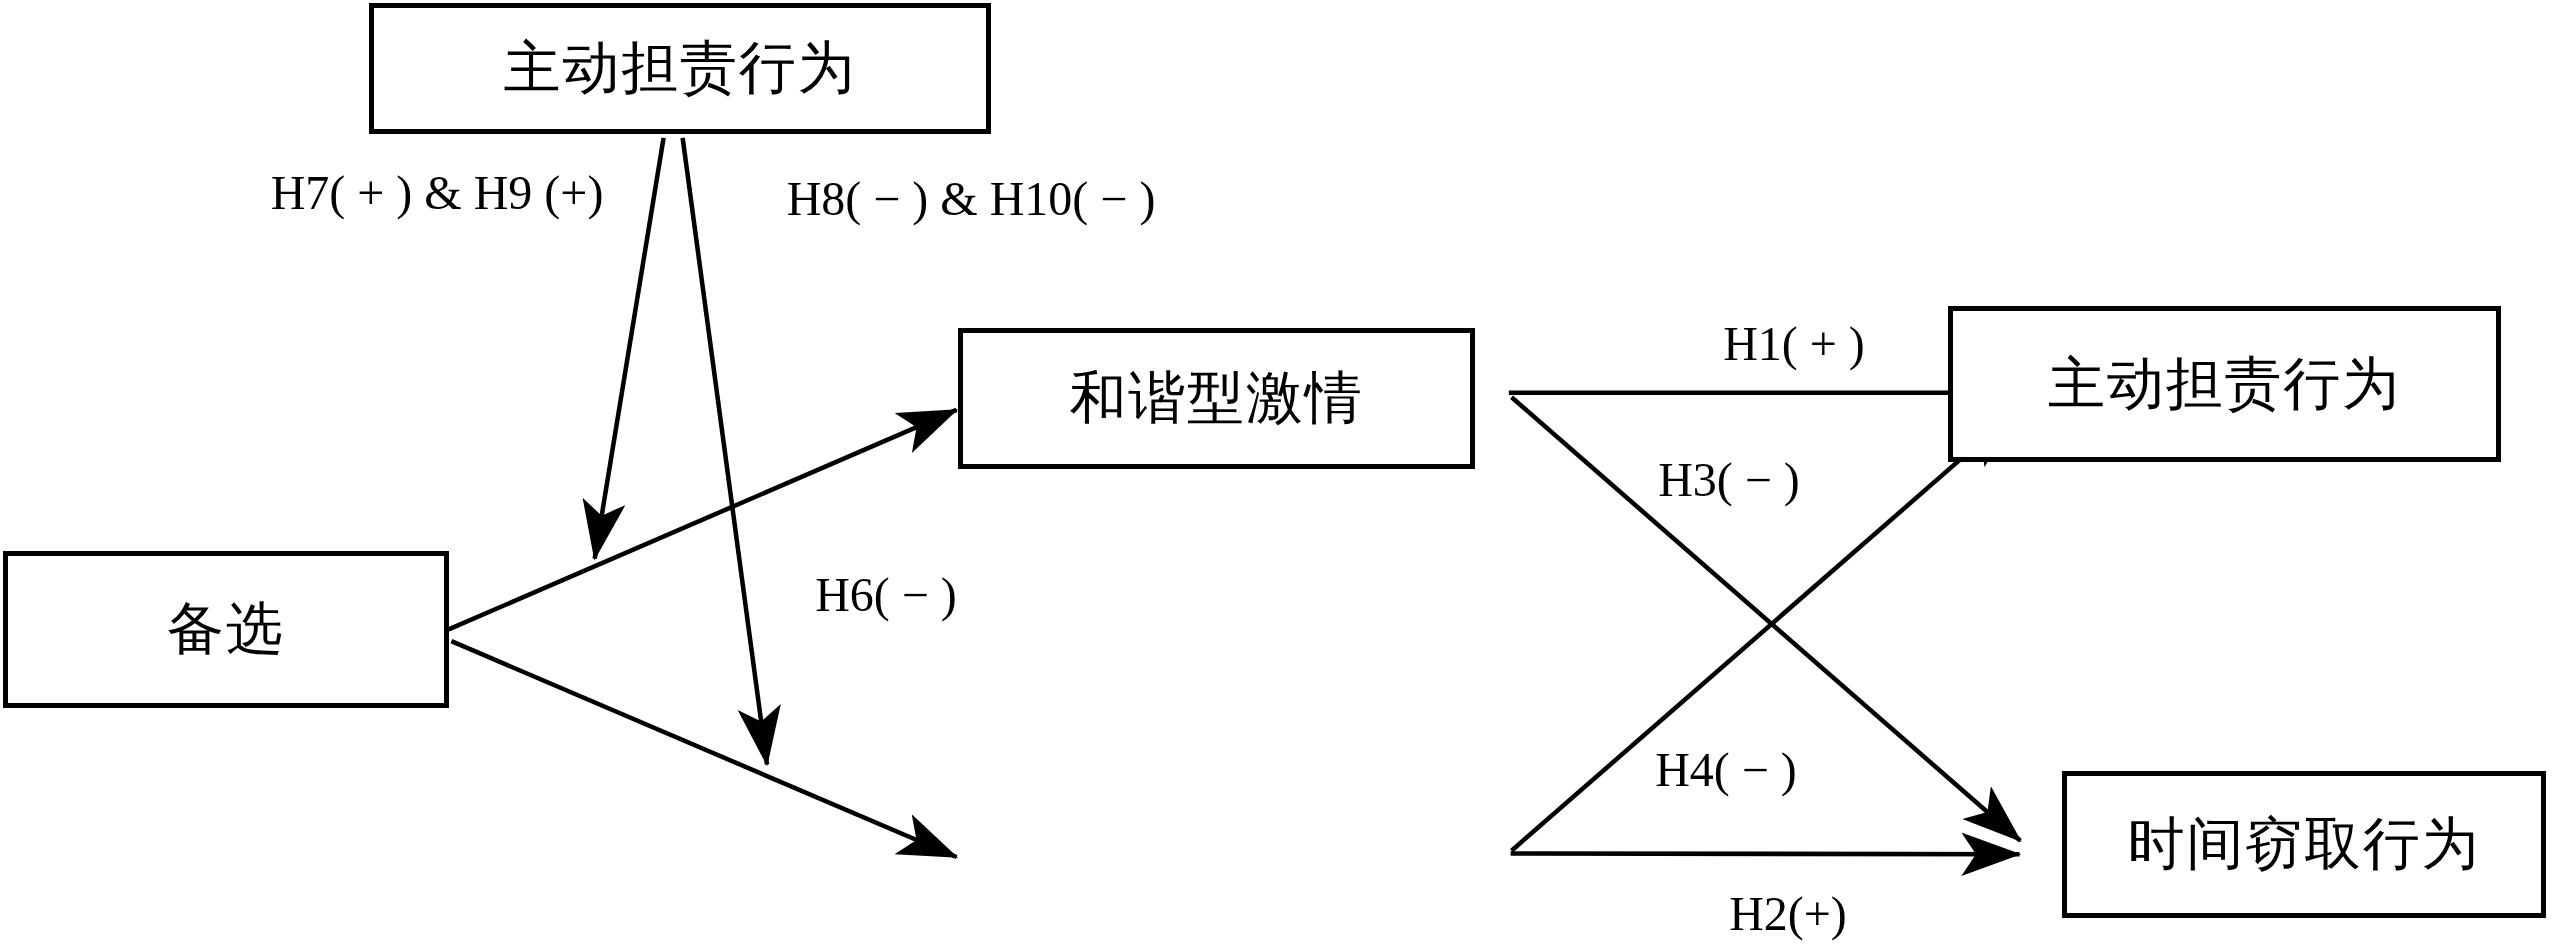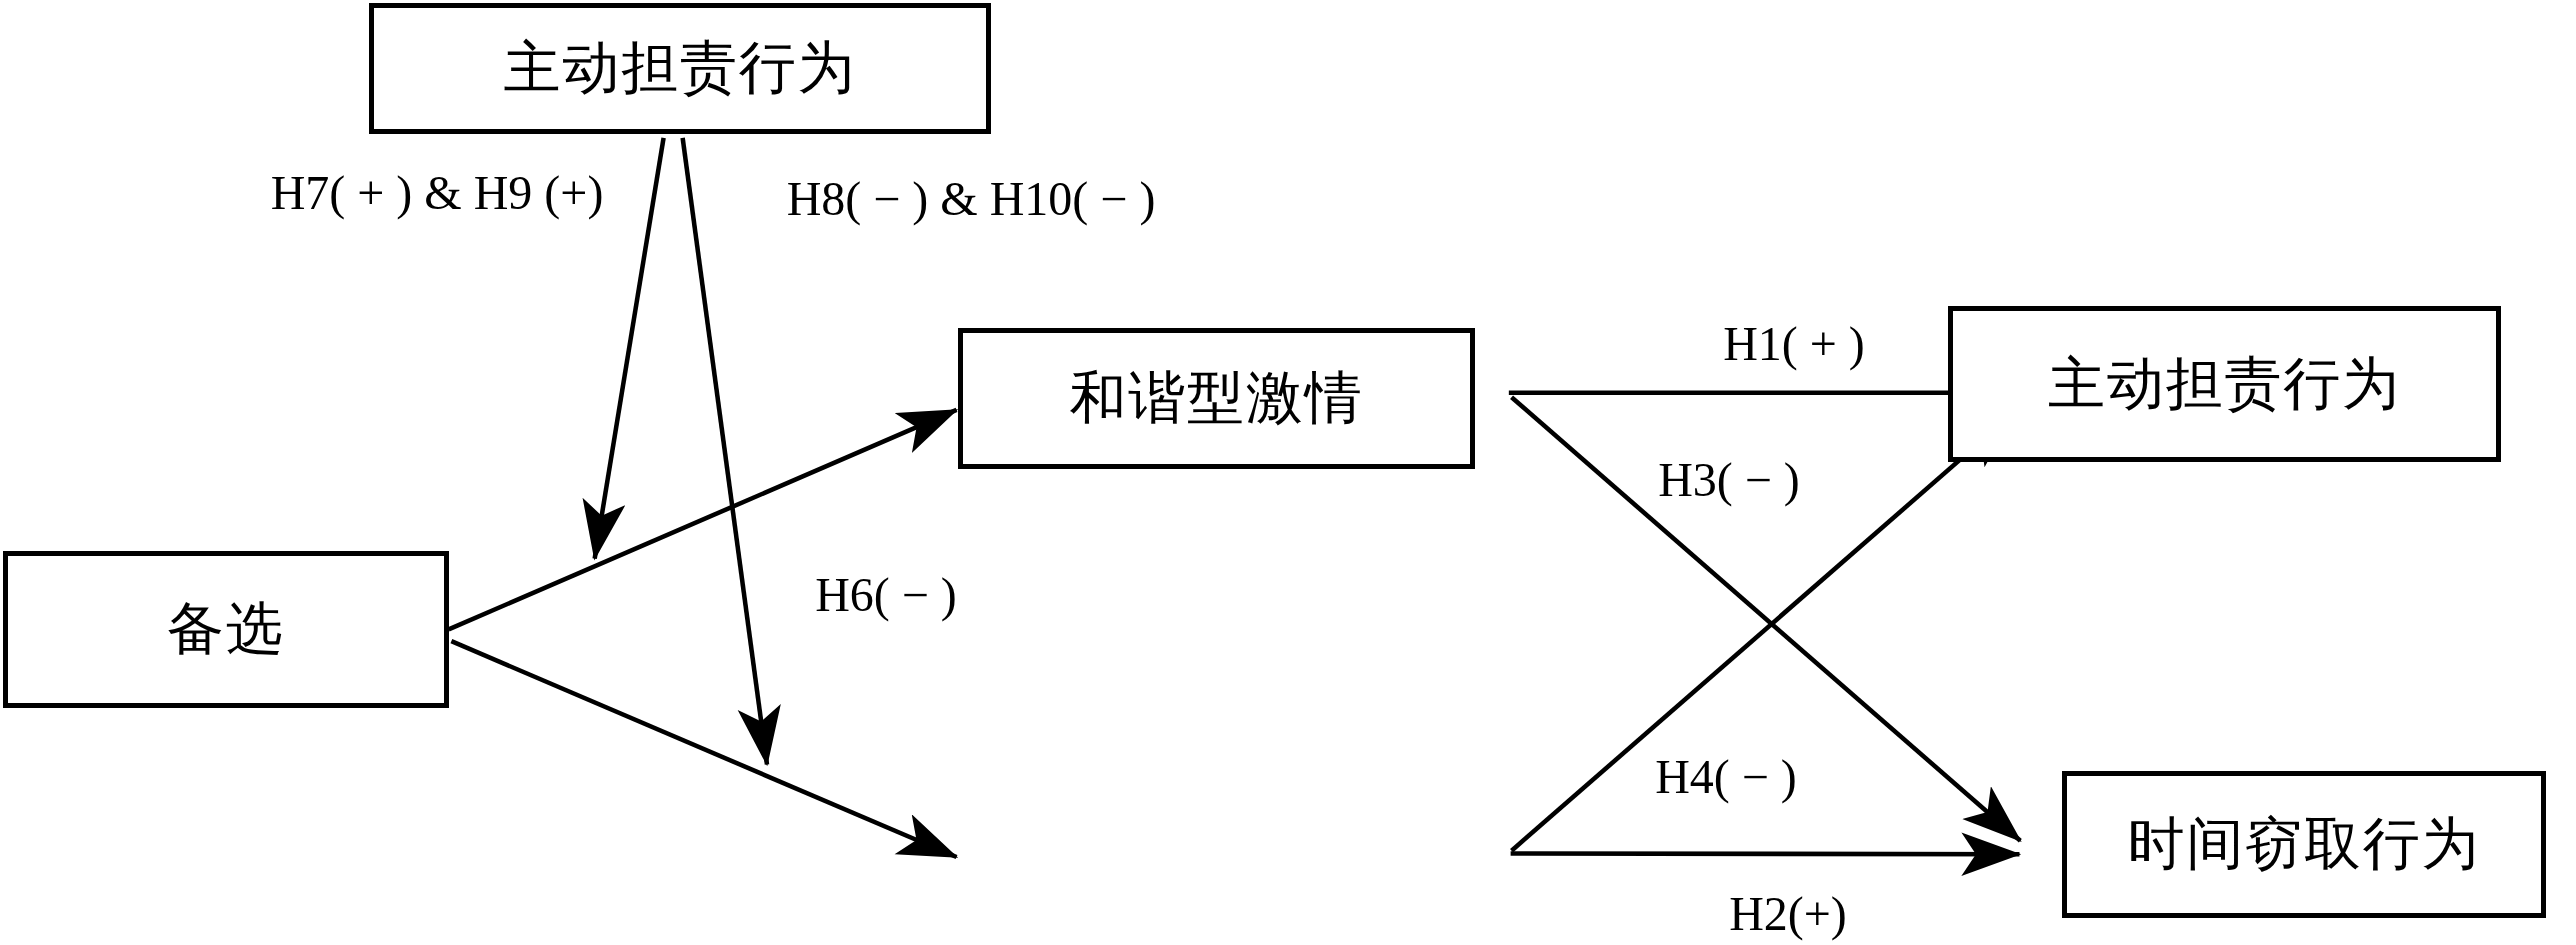--- a/index.html
+++ b/index.html
@@ -78,17 +78,17 @@
   </div>
   <div class="node" style="left: 2022px; top: 771px; width: 484px; height: 147px; margin-left: 40px;">
     <span>时间窃取行为</span>
   </div>
 
   <div class="edge-label" style="left: 437px; top: 192px;">H7( + ) &amp; H9 (+)</div>
   <div class="edge-label" style="left: 971px; top: 198px;">H8( − ) &amp; H10( − )</div>
   <div class="edge-label" style="left: 886px; top: 594px;">H6( − )</div>
   <div class="edge-label" style="left: 1794px; top: 343px;">H1( + )</div>
   <div class="edge-label" style="left: 1729px; top: 479px;">H3( − )</div>
-  <div class="edge-label" style="left: 1726px; top: 769px; margin-top: 7px;">H4( − )</div>
+  <div class="edge-label" style="left: 1726px; top: 769px;">H4( − )</div>
   <div class="edge-label" style="left: 1788px; top: 913px;">H2(+)</div>
 
 </div>
 
 
 </body></html>

